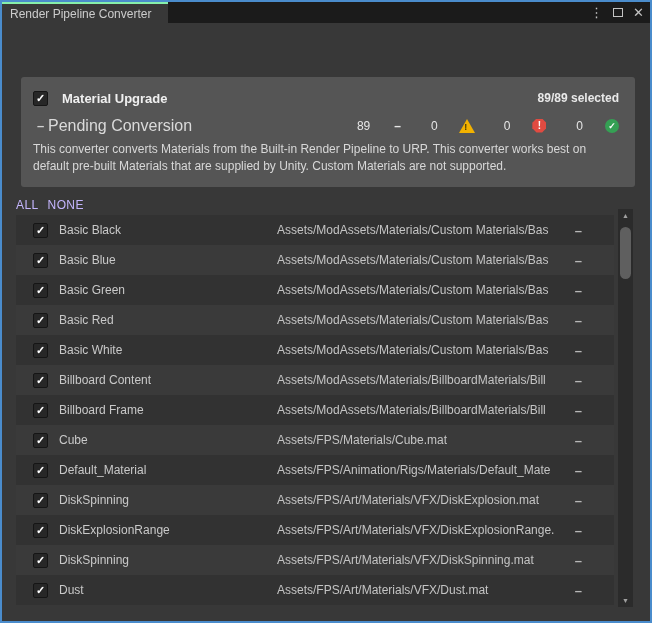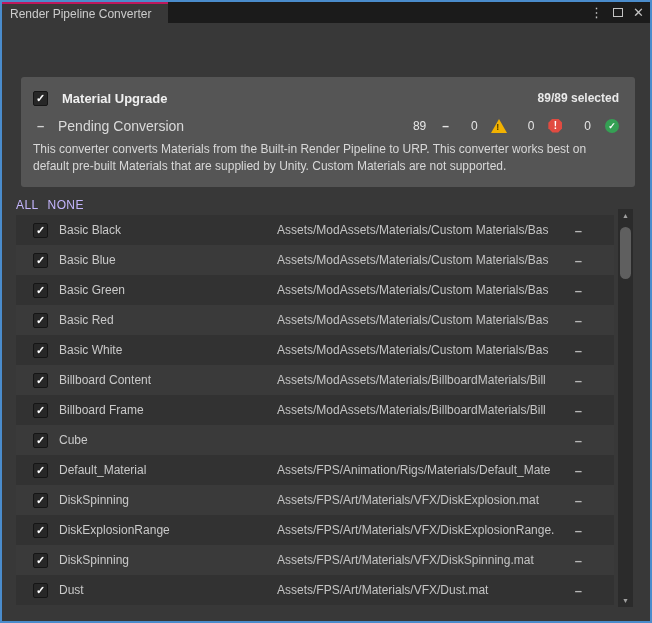--- a/index.html
+++ b/index.html
@@ -10,21 +10,21 @@
     position:absolute; left:0; top:0; width:652px; height:623px;
     background:#383838; border:2px solid #4a8ccc;
   }
 
   
   .titlebar {
     position:absolute; left:0; top:0; right:0; height:21px;
     background:#1b1b1b; display:flex; align-items:stretch;
   }
   .tab {
-    width:166px; background:#383838; border-top:2px solid #be185d;
+    width:166px; background:#383838; border-top:2px solid #86efac;
     display:flex; align-items:center; padding-left:8px;
     color:#cccccc; font-size:12px; cursor:default;
   }
   .win-controls {
     position:absolute; right:6px; top:0; height:21px;
     display:flex; align-items:center; gap:10px; color:#c4c4c4;
   }
   .win-controls .ctl { font-size:13px; line-height:1; cursor:pointer; }
   .ctl-max {
     width:10px; height:9px; border:1.5px solid #c4c4c4; font-size:0;
@@ -54,22 +54,22 @@
   }
   .checkbox .mark { color:#ffffff; font-size:11px; line-height:1; font-weight:bold; }
   .conv-title { margin-left:14px; font-size:13px; font-weight:bold; color:#f0f0f0; }
   .conv-selected { margin-left:auto; font-size:12px; font-weight:bold; color:#e9e9e9; }
 
   .conv-pending {
     position:absolute; left:12px; right:16px; top:41px; height:15px;
     display:flex; align-items:center;
   }
   .dash-ic { width:15px; text-align:center; color:#d2d2d2; font-size:13px; font-weight:bold; flex:none; }
-  .pending-label { margin-left:10px; font-size:14px; color:#dadada; }
-  .counts { margin-left:auto; display:flex; align-items:center; gap:12px; font-size:12px; color:#e6e6e6; }
+  .pending-label { font-size:16px; color:#dadada; }
+  .counts { margin-left:auto; display:flex; align-items:center; gap:20px; font-size:12px; color:#e6e6e6; }
   .counts .num { margin-left:10px; }
   .counts .sep-dash { color:#e6e6e6; font-weight:bold; margin-left:4px; }
   .s-icon { width:14px; height:14px; display:inline-flex; align-items:center; justify-content:center; flex:none; margin-left:2px; }
   .warn-tri {
     width:0; height:0; border-left:8px solid transparent; border-right:8px solid transparent;
     border-bottom:14px solid #f2b200; position:relative;
   }
   .warn-tri span { position:absolute; left:-2.5px; top:3px; color:#4a3a00; font-size:9px; font-weight:bold; }
   .err-oct {
     width:14px; height:14px; background:#e14b41;
@@ -233,20 +233,21 @@
         </span>
         <span class="iname">Billboard Frame</span>
         <span class="ipath">Assets/ModAssets/Materials/BillboardMaterials/Bill</span>
         <span class="istatus">–</span>
       </div>
       <div class="row even">
         <span class="checkbox">
           <span class="mark">✓</span>
         </span>
         <span class="iname">Cube</span>
+        <span class="ipath">Assets/FPS/Materials/Cube.mat</span>
         <span class="istatus">–</span>
       </div>
       <div class="row odd">
         <span class="checkbox">
           <span class="mark">✓</span>
         </span>
         <span class="iname">Default_Material</span>
         <span class="ipath">Assets/FPS/Animation/Rigs/Materials/Default_Mate</span>
         <span class="istatus">–</span>
       </div>

